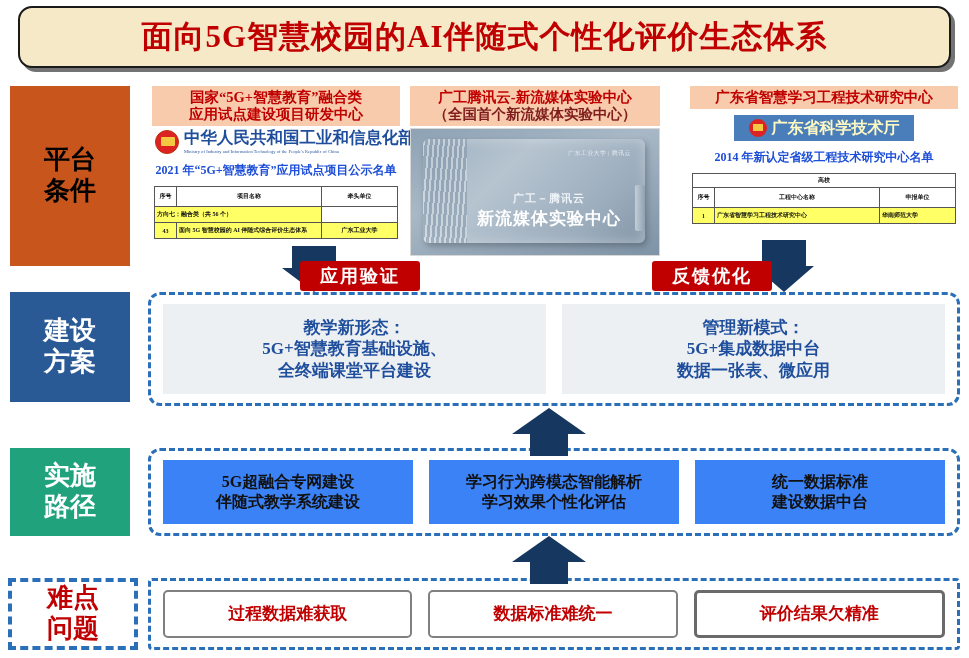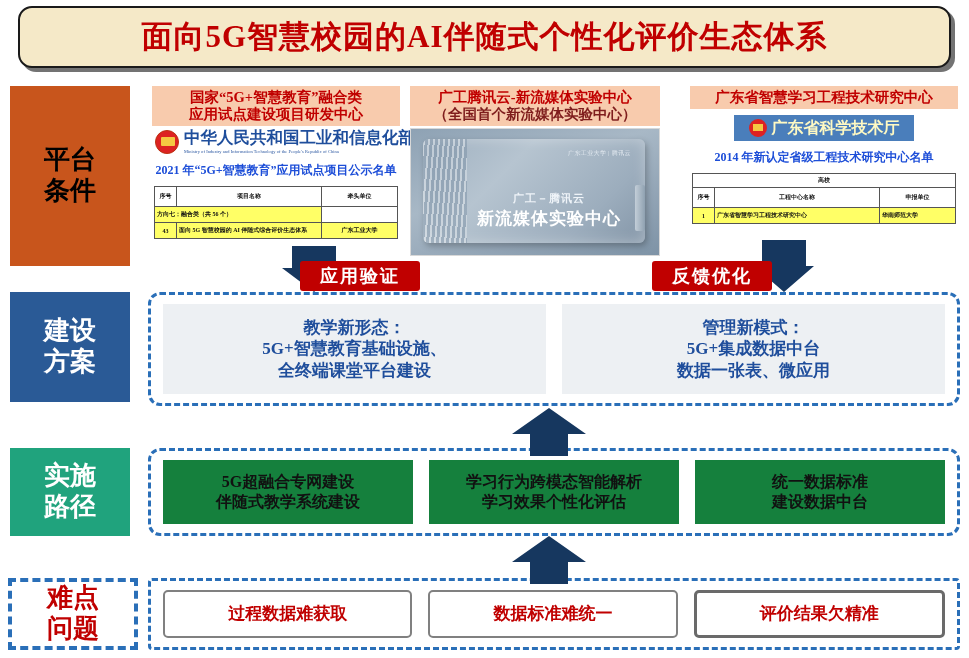--- a/index.html
+++ b/index.html
@@ -156,21 +156,21 @@
   #sec-path { left: 148px; top: 448px; width: 812px; height: 88px; }
   #sec-hard { left: 148px; top: 578px; width: 812px; height: 72px; border-radius: 4px; }
 
   .cells { display: flex; height: 100%; align-items: center; gap: 16px; padding: 6px 12px; }
   .cell {
     flex: 1; height: calc(100% - 6px);
     display: flex; align-items: center; justify-content: center;
     text-align: center; line-height: 1.24;
   }
   .cell-plan { background: #edf0f3; color: #1f4e9c; font-size: 17px; font-weight: bold; }
-  .cell-path { background: #15803d; color: #111111; font-size: 16px; font-weight: bold; }
+  .cell-path { background: #3b82f6; color: #111111; font-size: 16px; font-weight: bold; }
   .cell-hard {
     background: #ffffff; color: #c00000; font-size: 17px; font-weight: bold;
     border: 2px solid #808080; border-radius: 5px;
   }
   .cell-hard.thick { border-width: 3px; border-color: #6a6a6a; }
 </style>
 </head>
 <body>
 
 <div id="root">

